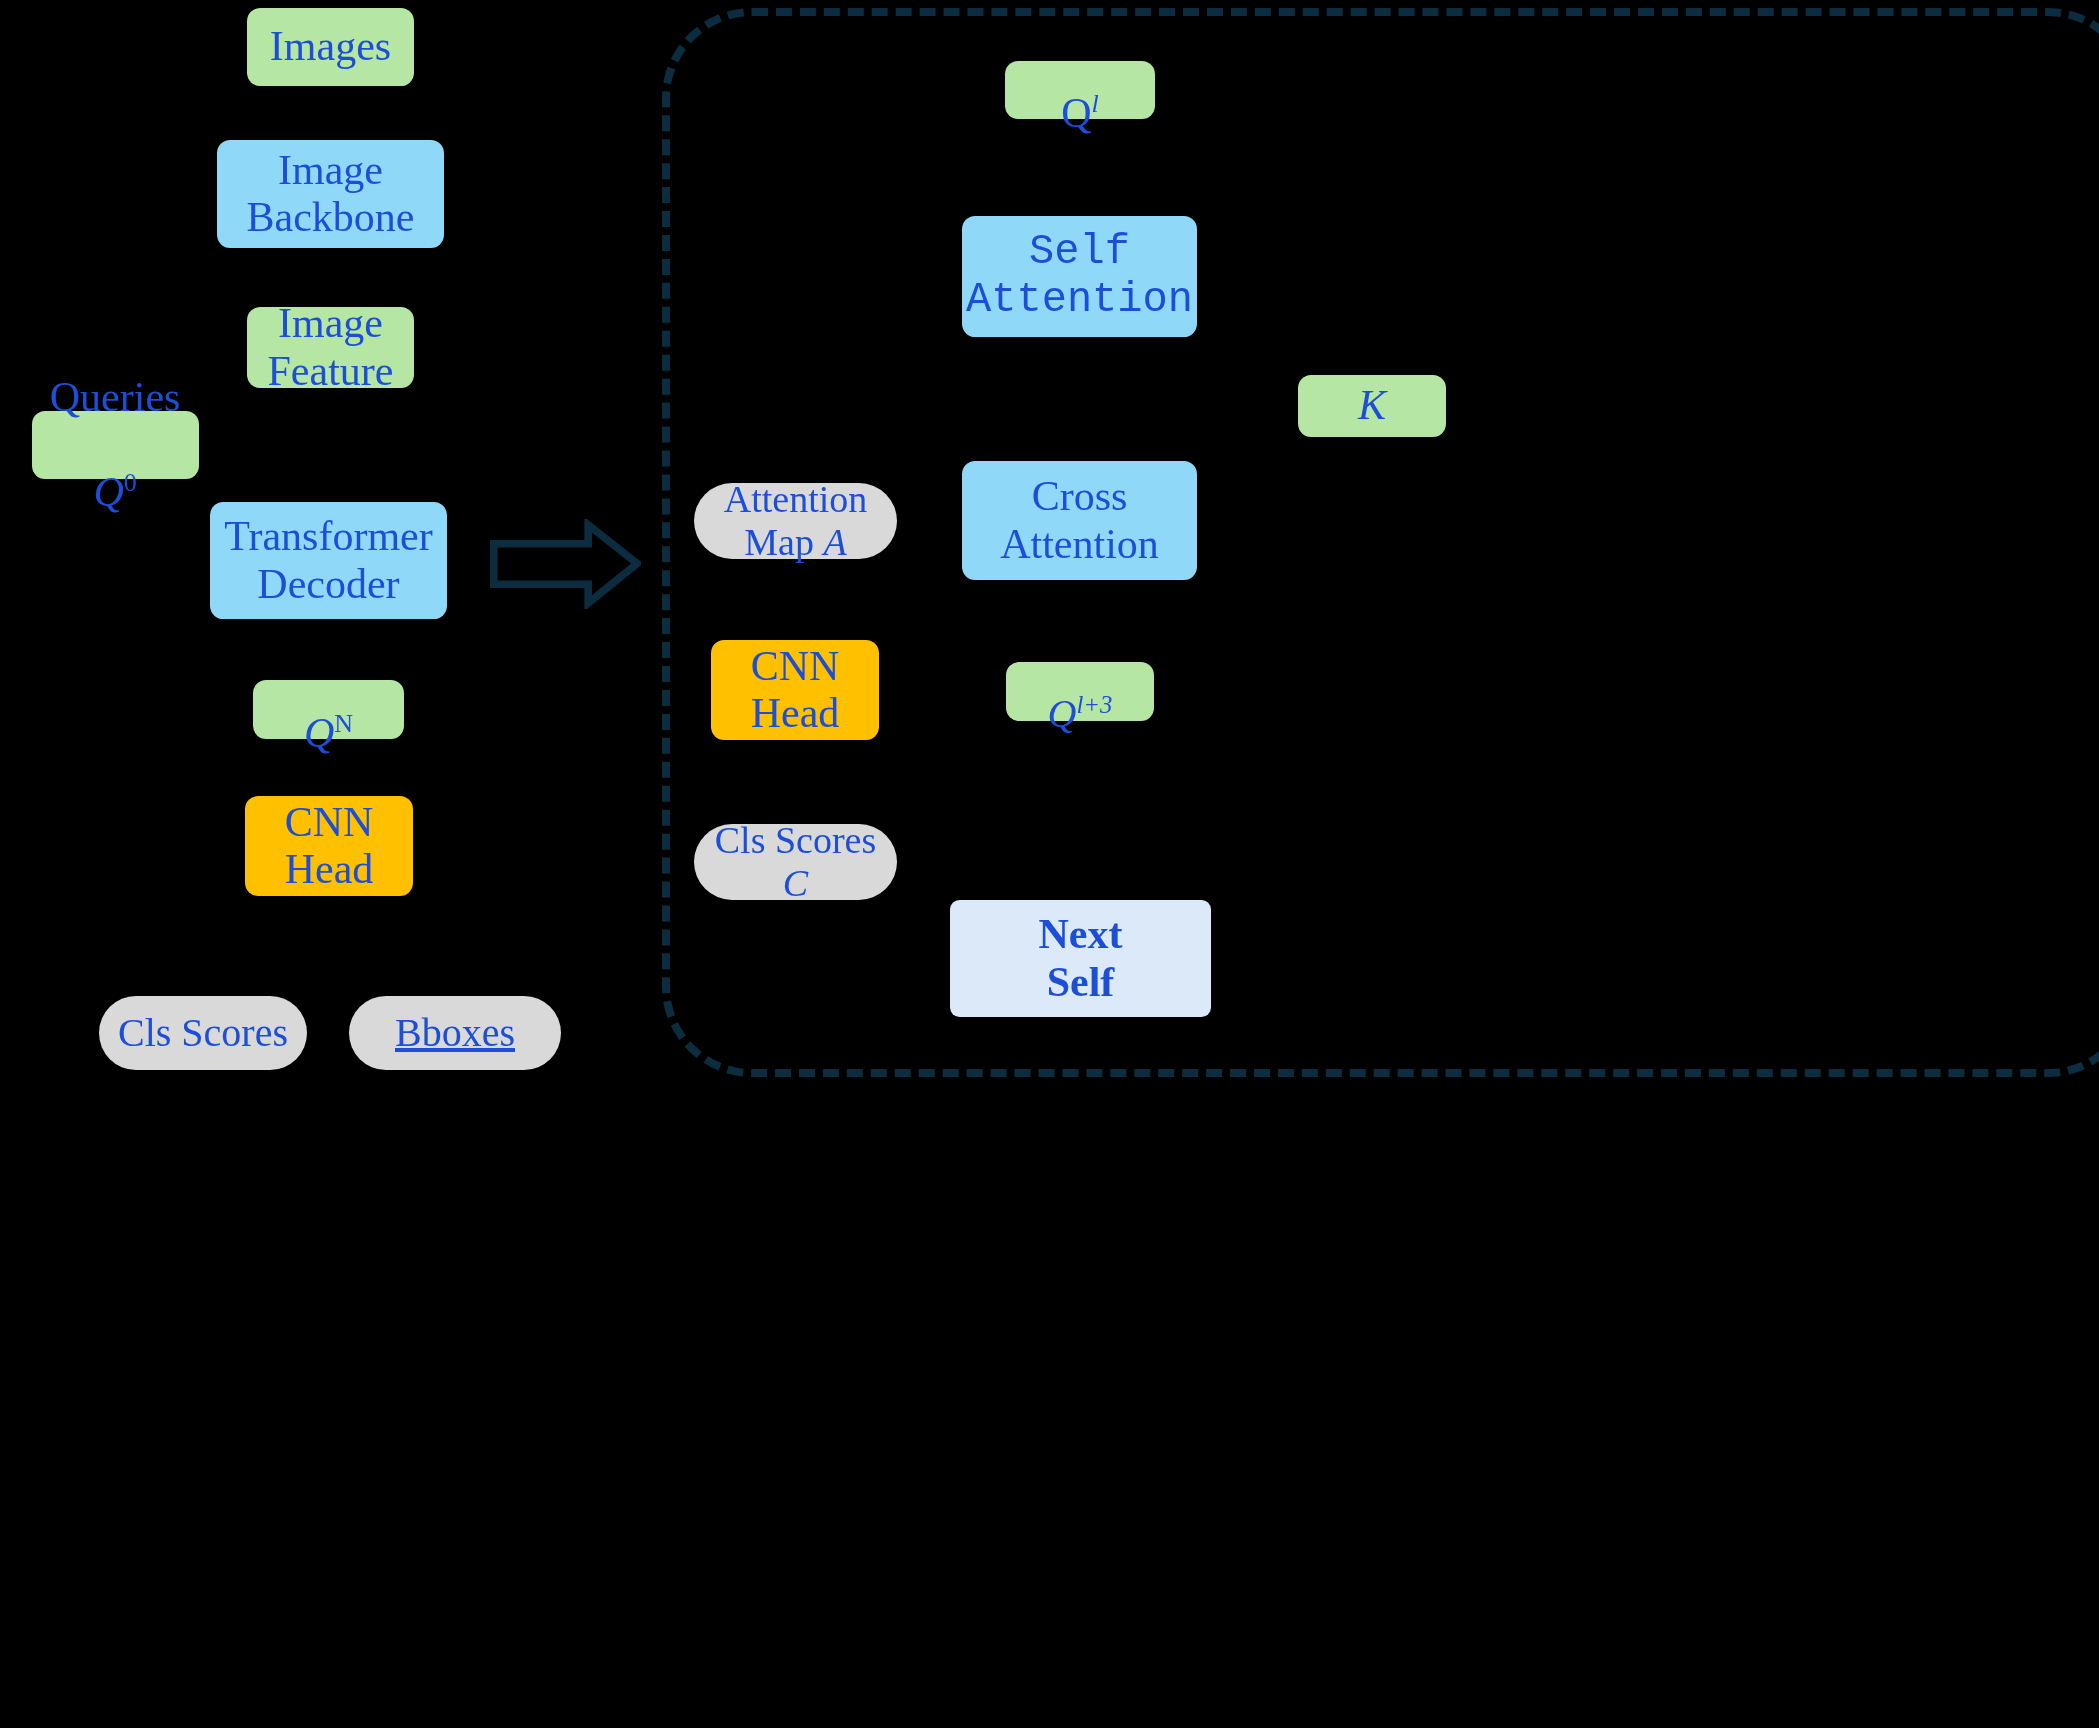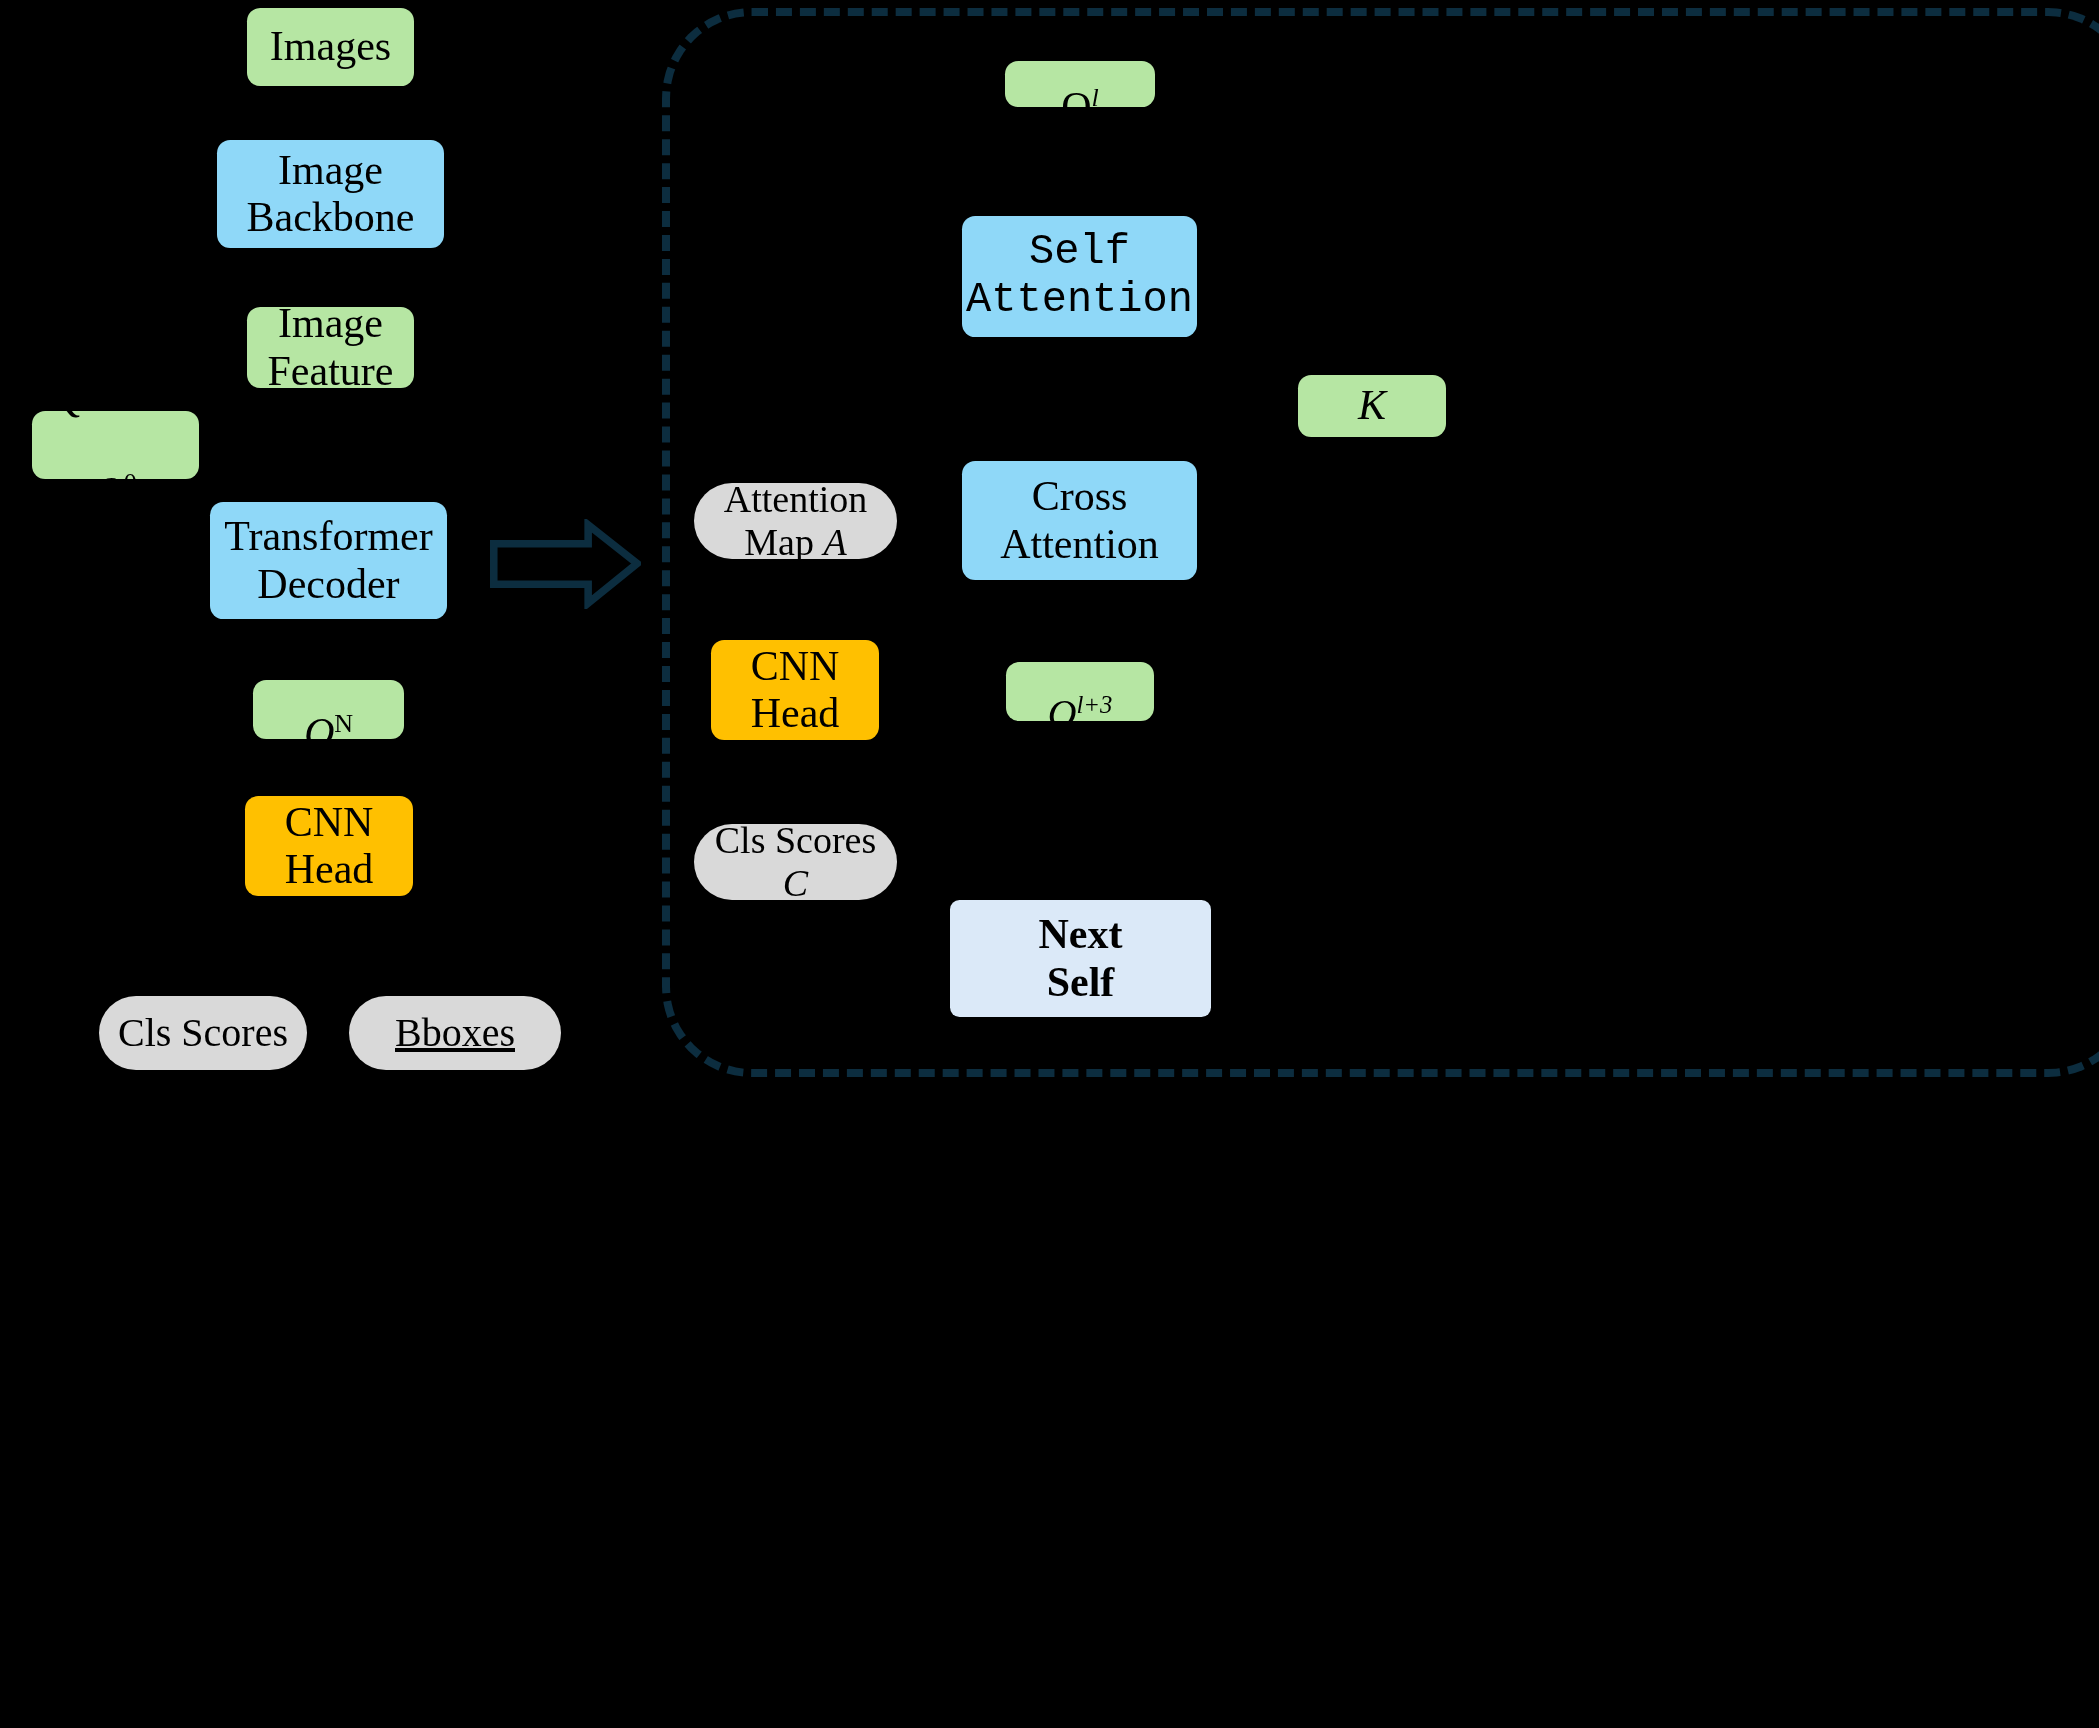--- a/index.html
+++ b/index.html
@@ -7,21 +7,21 @@
     position:relative;
     width:2100px;height:1728px;
     background:#000;
     font-family:"Liberation Serif", serif;
     overflow:hidden;
   }
   .node{
     position:absolute;
     display:flex;align-items:center;justify-content:center;
     text-align:center;
-    color:#000000;
+    color:#1d4ed8;
     line-height:1.12;
     box-sizing:border-box;
     white-space:pre-line;
   }
   
   .rect{border-radius:13.2px;}
   .pill{border-radius:945px;}
   
   .green {background:#b6e6a3;}
   .blue  {background:#8fd8f8;}
@@ -80,21 +80,21 @@
   <div class="node pill gray" style="left:349px;top:996px;width:212px;height:74px;font-size:40px;text-decoration:underline;">Bboxes</div>
 
   <div id="arrow" style="left:490px;top:519px;width:151px;height:90px;">
     <svg width="151" height="90" viewBox="0 0 160 95">
       <polygon points="4,26 104,26 104,6 156,47 104,89 104,69 4,69" fill="none" stroke="#0c2d3f" stroke-width="8" stroke-linejoin="miter"></polygon>
     </svg>
   </div>
 
   <div id="loop-box" style="left:662px;top:7.6px;width:1476px;height:1069px;"></div>
 
-  <div class="node rect green" style="left:1005px;top:61px;width:150px;height:46px;font-size:42px;">
+  <div class="node rect green" style="left:1005px;top:61px;width:150px;height:58px;font-size:42px;">
     <span>
       <span class="up">Q</span><sup class="mi">l</sup>
     </span>
   </div>
 
   <div class="node rect blue" style="left:962px;top:216px;width:235px;height:121px;font-size:42px;font-family:Liberation Mono, monospace;">Self
 Attention</div>
 
   <div class="node rect green" style="left:1298px;top:375px;width:148px;height:62px;font-size:42px;">
     <span class="mi">K</span>

